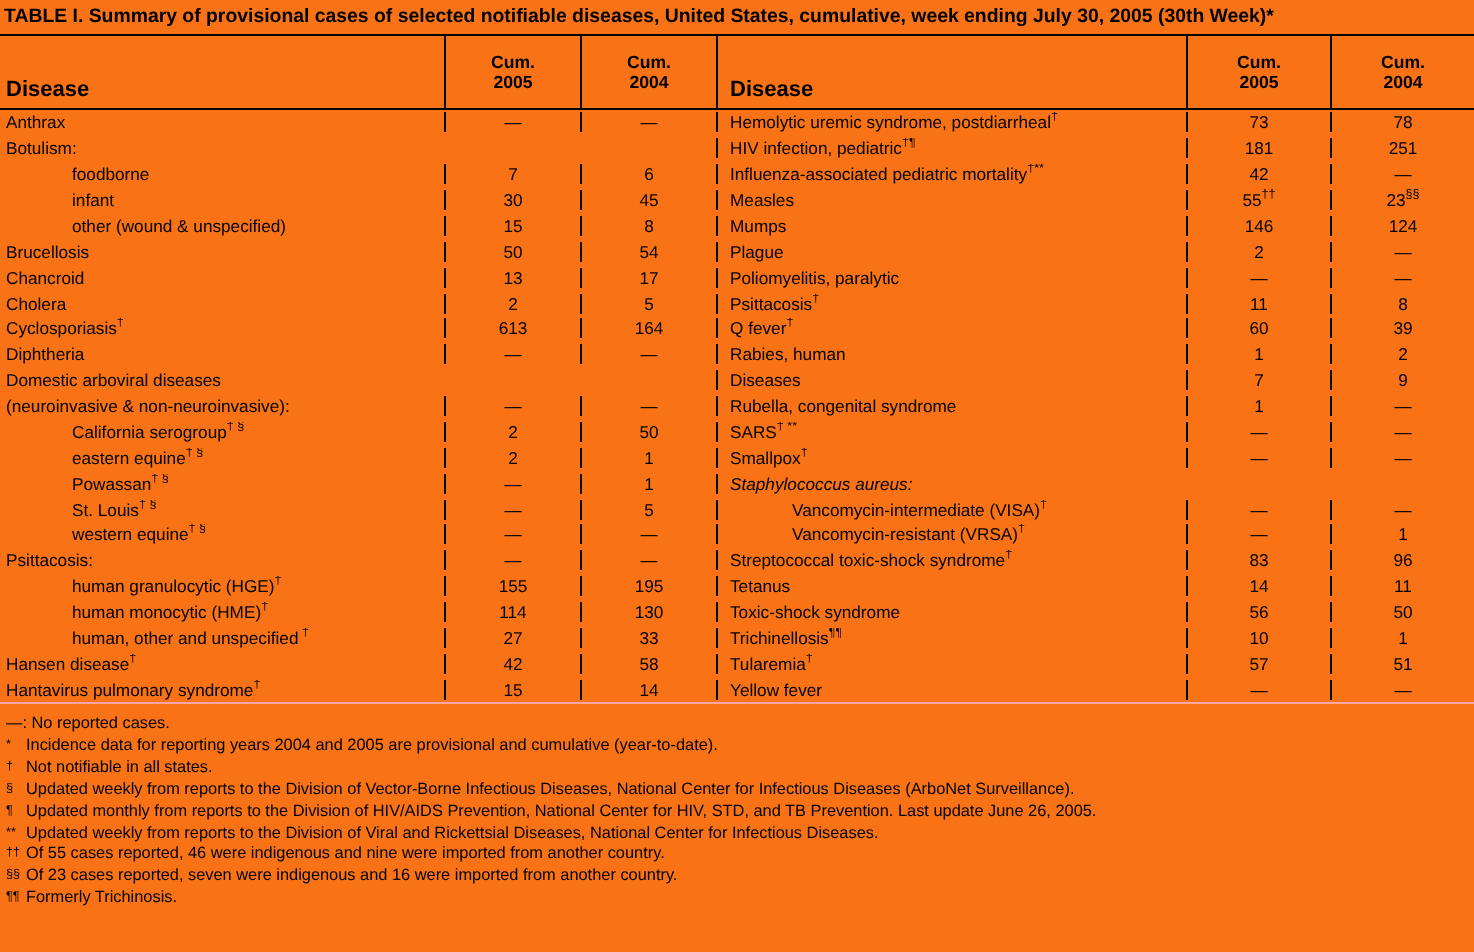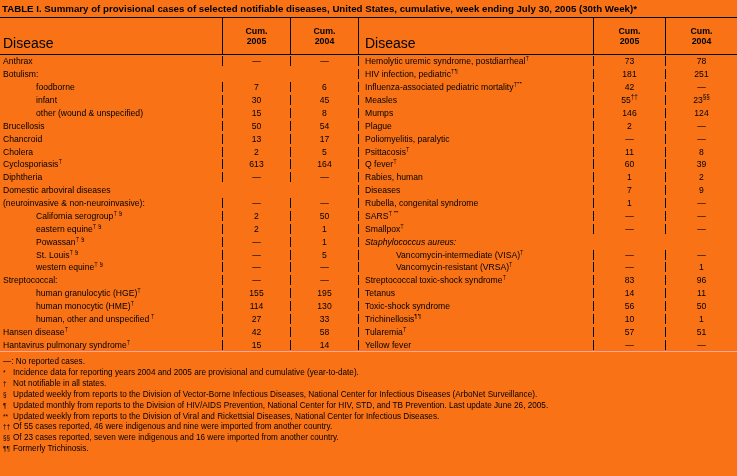--- a/index.html
+++ b/index.html
@@ -18,21 +18,21 @@
   .half-left  { width:358px; }
   .half-right { width:379px; }
   .thead .half { display:flex; }
   .tbody .half { display:flex; flex-direction:column; }
 
   .half-left  .cell-label { width:222px; }
   .half-left  .cell-val   { width:68px; border-left:1px solid #000; }
   .half-right .cell-label { width:235px; border-left:1px solid #000; }
   .half-right .cell-val   { width:72px; border-left:1px solid #000; }
 
-  .h-disease { display:flex; align-items:flex-end; padding:0 0 3px 3px; font-weight:400; font-size:14px; }
+  .h-disease { display:flex; align-items:flex-end; padding:0 0 3px 3px; font-weight:700; font-size:11px; }
   .half-right .h-disease { padding-left:6px; }
   .h-col { display:flex; flex-direction:column; justify-content:center; align-items:center;
            font-weight:700; font-size:8.8px; line-height:1.18; }
 
   .row { display:flex; flex:1; align-items:center; font-size:8.6px; }
   .cell-label { padding-left:3px; white-space:nowrap; overflow:hidden; }
   .half-right .cell-label { padding-left:6px; }
   .cell-label.ind1 { }
   .cell-label.ind2 { padding-left:36px; }
   .half-right .cell-label.ind2 { padding-left:37px; }
@@ -176,21 +176,21 @@
       <div class="cell-val">5</div>
     </div>
 
     <div class="row">
       <div class="cell-label ind2"><span class="lbl">western equine</span><sup class="lbl-sup">† §</sup></div>
       <div class="cell-val">—</div>
       <div class="cell-val">—</div>
     </div>
 
     <div class="row">
-      <div class="cell-label"><span class="lbl">Streptococcal:</span></div>
+      <div class="cell-label"><span class="lbl">Psittacosis:</span></div>
       <div class="cell-val">—</div>
       <div class="cell-val">—</div>
     </div>
 
     <div class="row">
       <div class="cell-label ind2"><span class="lbl">human granulocytic (HGE)</span><sup class="lbl-sup">†</sup></div>
       <div class="cell-val">155</div>
       <div class="cell-val">195</div>
     </div>
 

